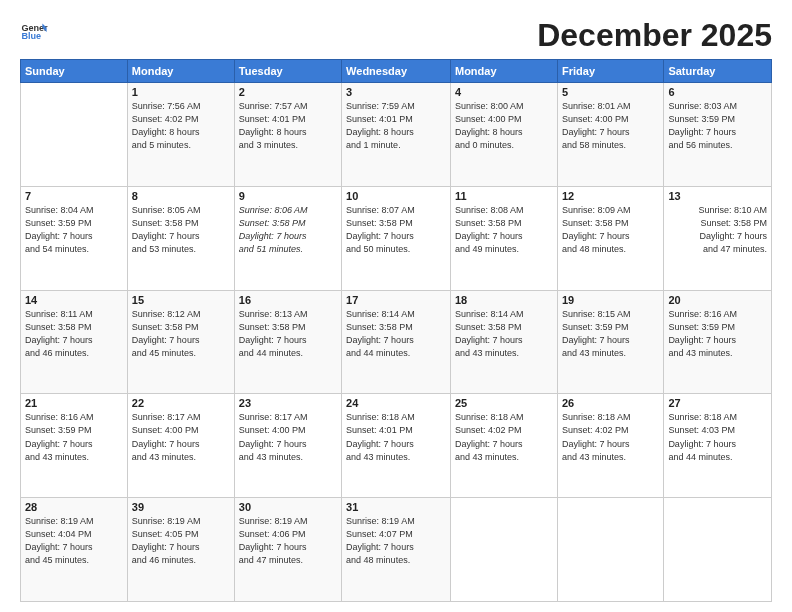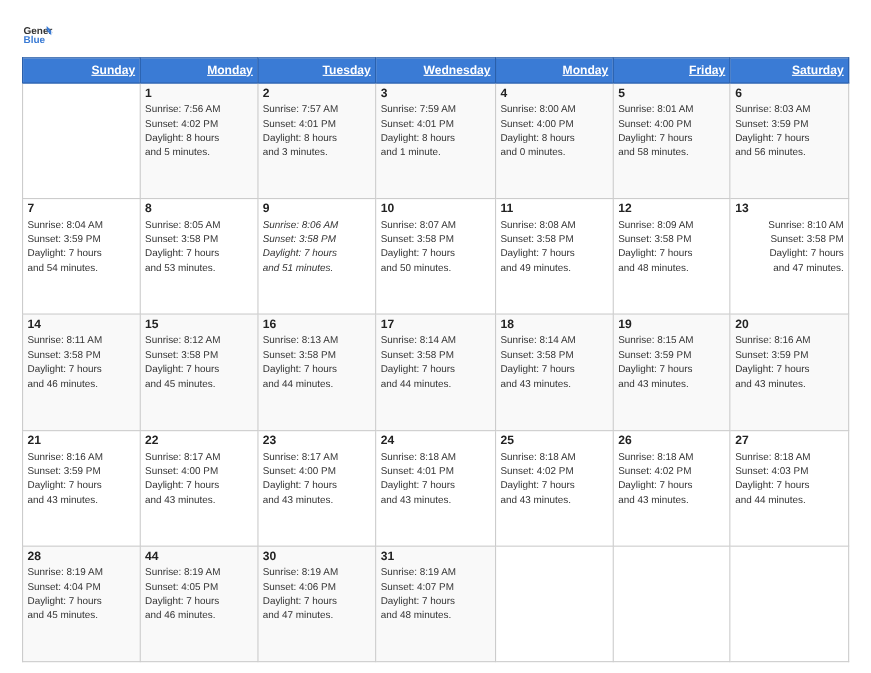--- a/index.html
+++ b/index.html
@@ -51,23 +51,22 @@
       border-collapse: collapse;
       flex: 1;
       font-size: 9.5px;
     }
     .calendar thead th {
       background: #3a7bd5;
       color: #fff;
       font-size: 11px;
       font-weight: bold;
       padding: 5px 4px;
-      text-align: right;
+      text-align: left;
       border: 1px solid #2a5faa;
-      text-decoration: underline;
     }
     .calendar tbody td {
       border: 1px solid #ccc;
       vertical-align: top;
       padding: 3px 4px;
       height: 88px;
       width: 113px;
       background: #fff;
     }
     .calendar tbody tr:nth-child(odd) td {
@@ -96,20 +95,21 @@
   <div class="header">
     <div class="logo">
       <svg class="logo-icon" viewBox="0 0 40 40">
         <text x="2" y="18" font-size="13" font-weight="bold" fill="#333" font-family="Arial">General</text>
         <text x="2" y="30" font-size="13" font-weight="bold" fill="#3a7bd5" font-family="Arial">Blue</text>
         <polygon points="32,8 38,14 32,14" fill="#3a7bd5"></polygon>
         <polygon points="32,14 38,14 38,20" fill="#3a7bd5"></polygon>
       </svg>
     </div>
     <div class="title-block">
+      <div class="month-title">December 2025</div>
     </div>
   </div>
 
   <table class="calendar">
     <thead>
       <tr>
       <th>Sunday</th>
           <th>Monday</th>
           <th>Tuesday</th>
           <th>Wednesday</th>
@@ -319,21 +319,21 @@
         </tr>
         <tr>
           <td>
             <span class="day-number">28</span>
             <div class="day-info" style="white-space: pre-line;">Sunrise: 8:19 AM
 Sunset: 4:04 PM
 Daylight: 7 hours
 and 45 minutes.</div>
           </td>
           <td>
-            <span class="day-number">44</span>
+            <span class="day-number">39</span>
             <div class="day-info" style="white-space: pre-line;">Sunrise: 8:19 AM
 Sunset: 4:05 PM
 Daylight: 7 hours
 and 46 minutes.</div>
           </td>
           <td>
             <span class="day-number">30</span>
             <div class="day-info" style="white-space: pre-line;">Sunrise: 8:19 AM
 Sunset: 4:06 PM
 Daylight: 7 hours

